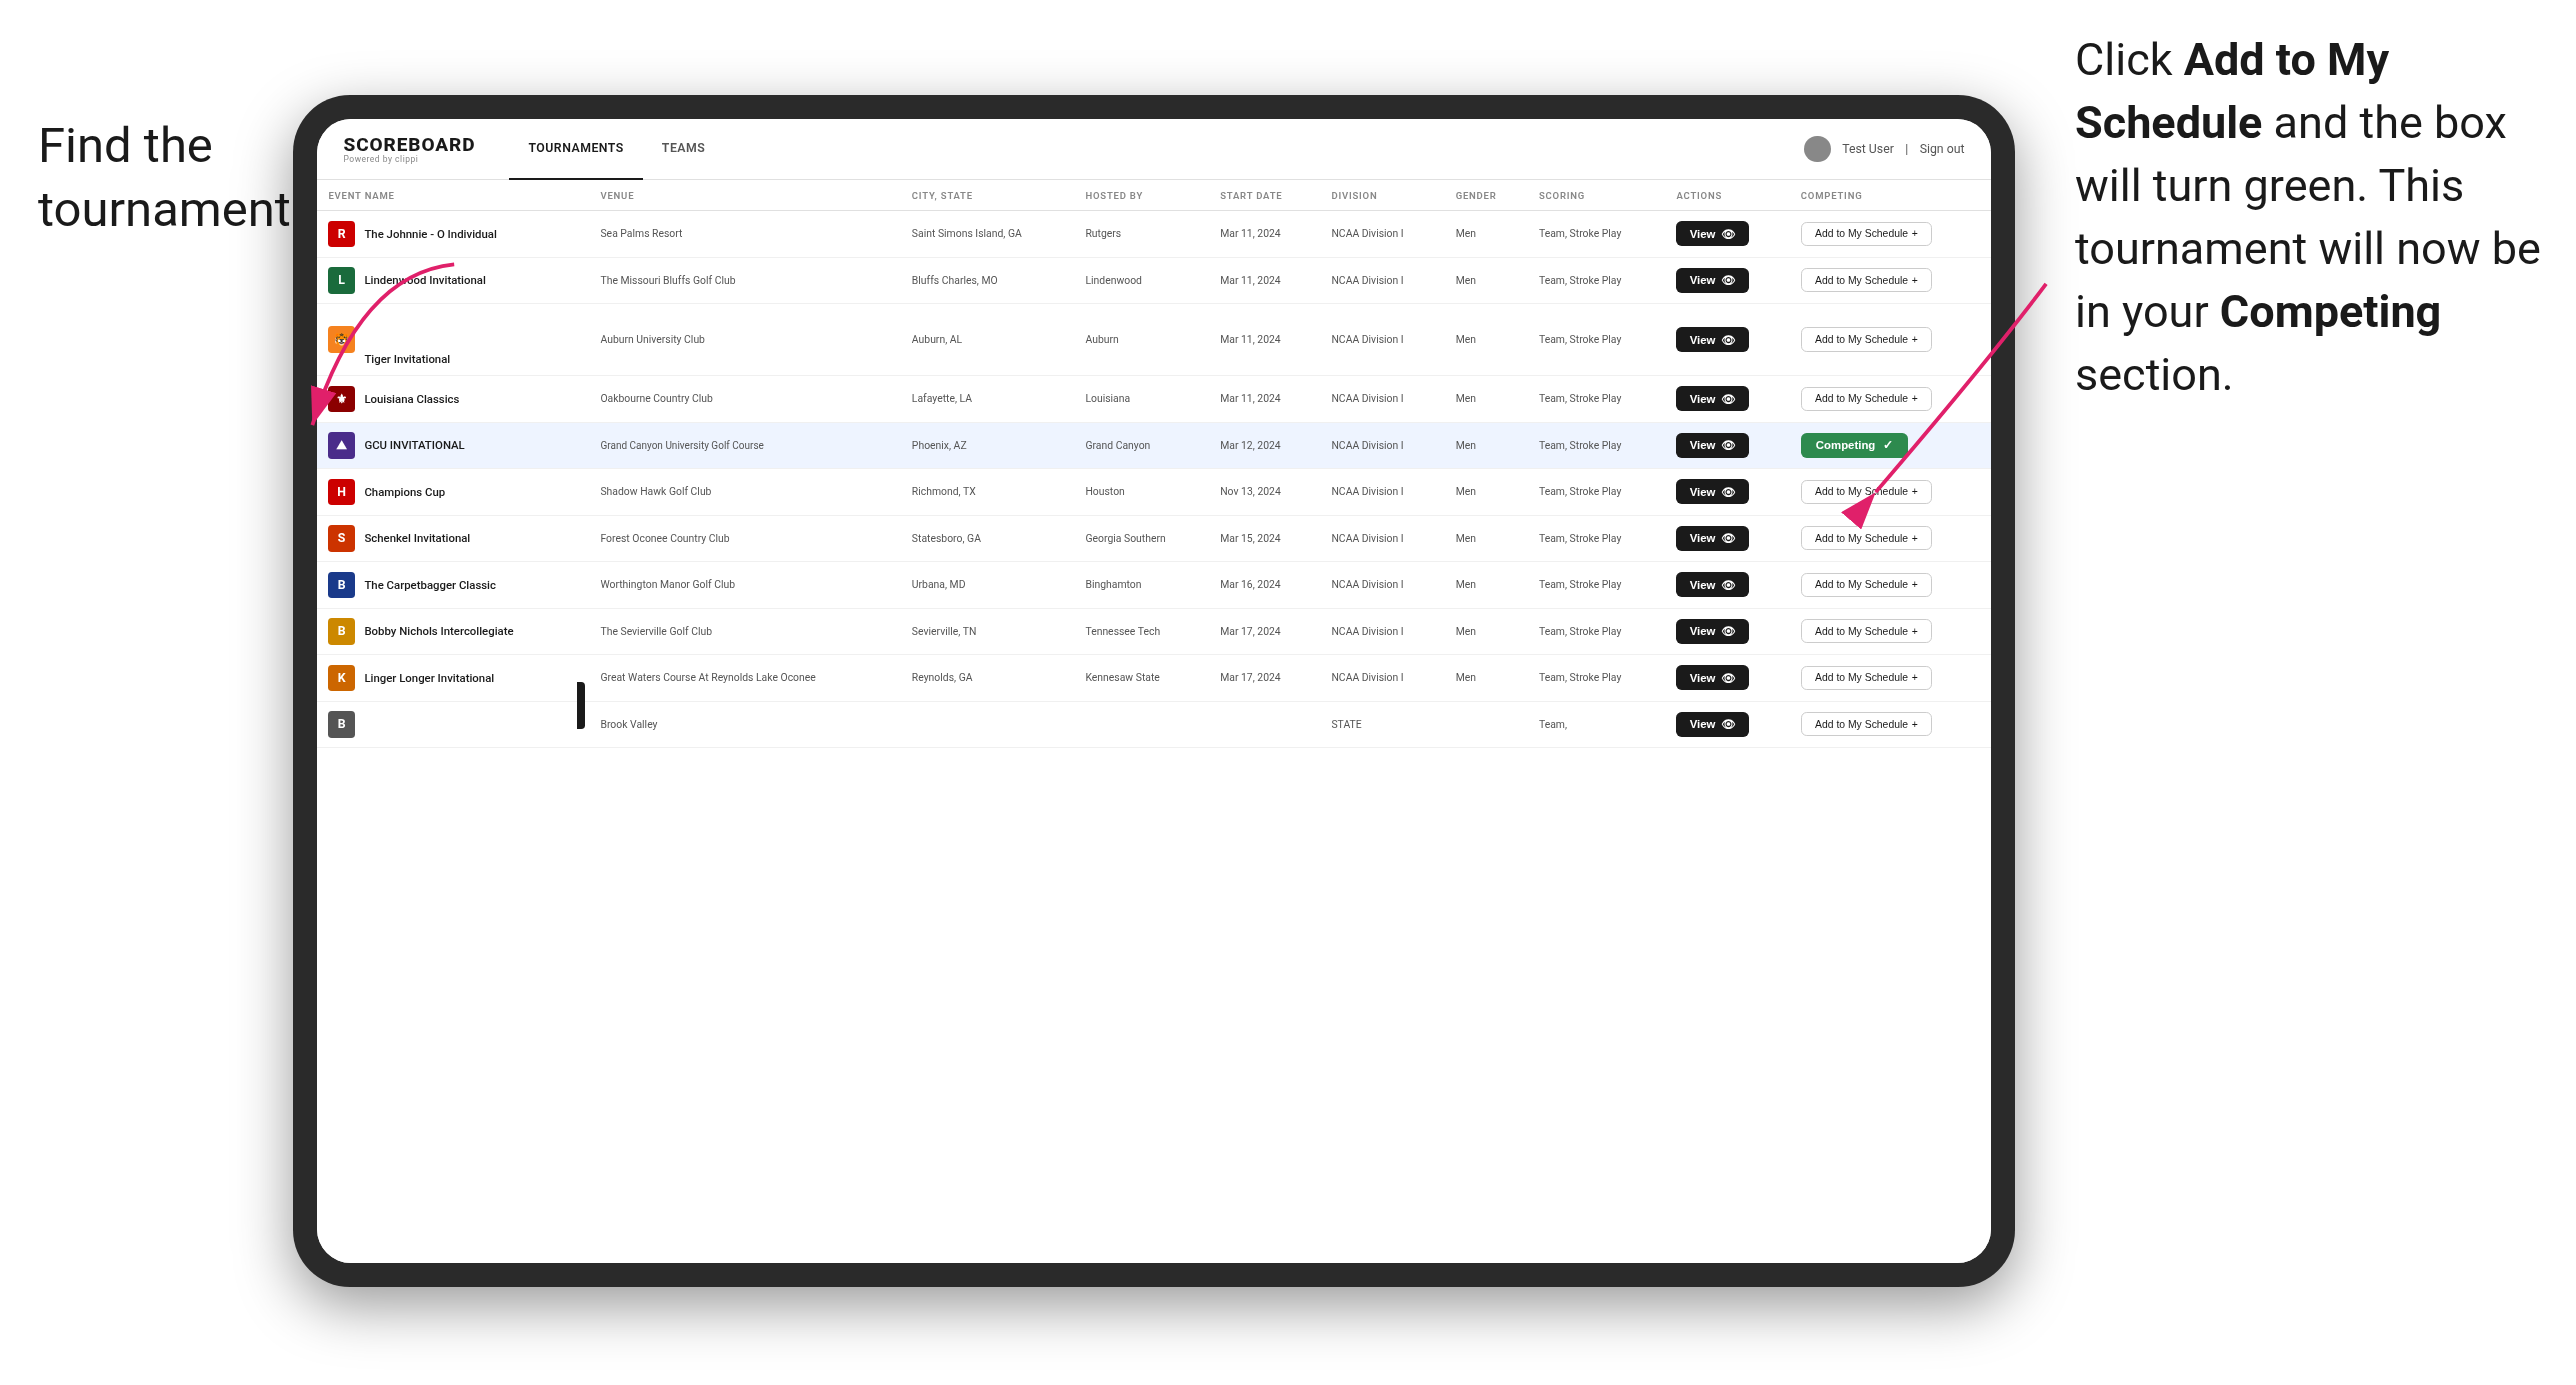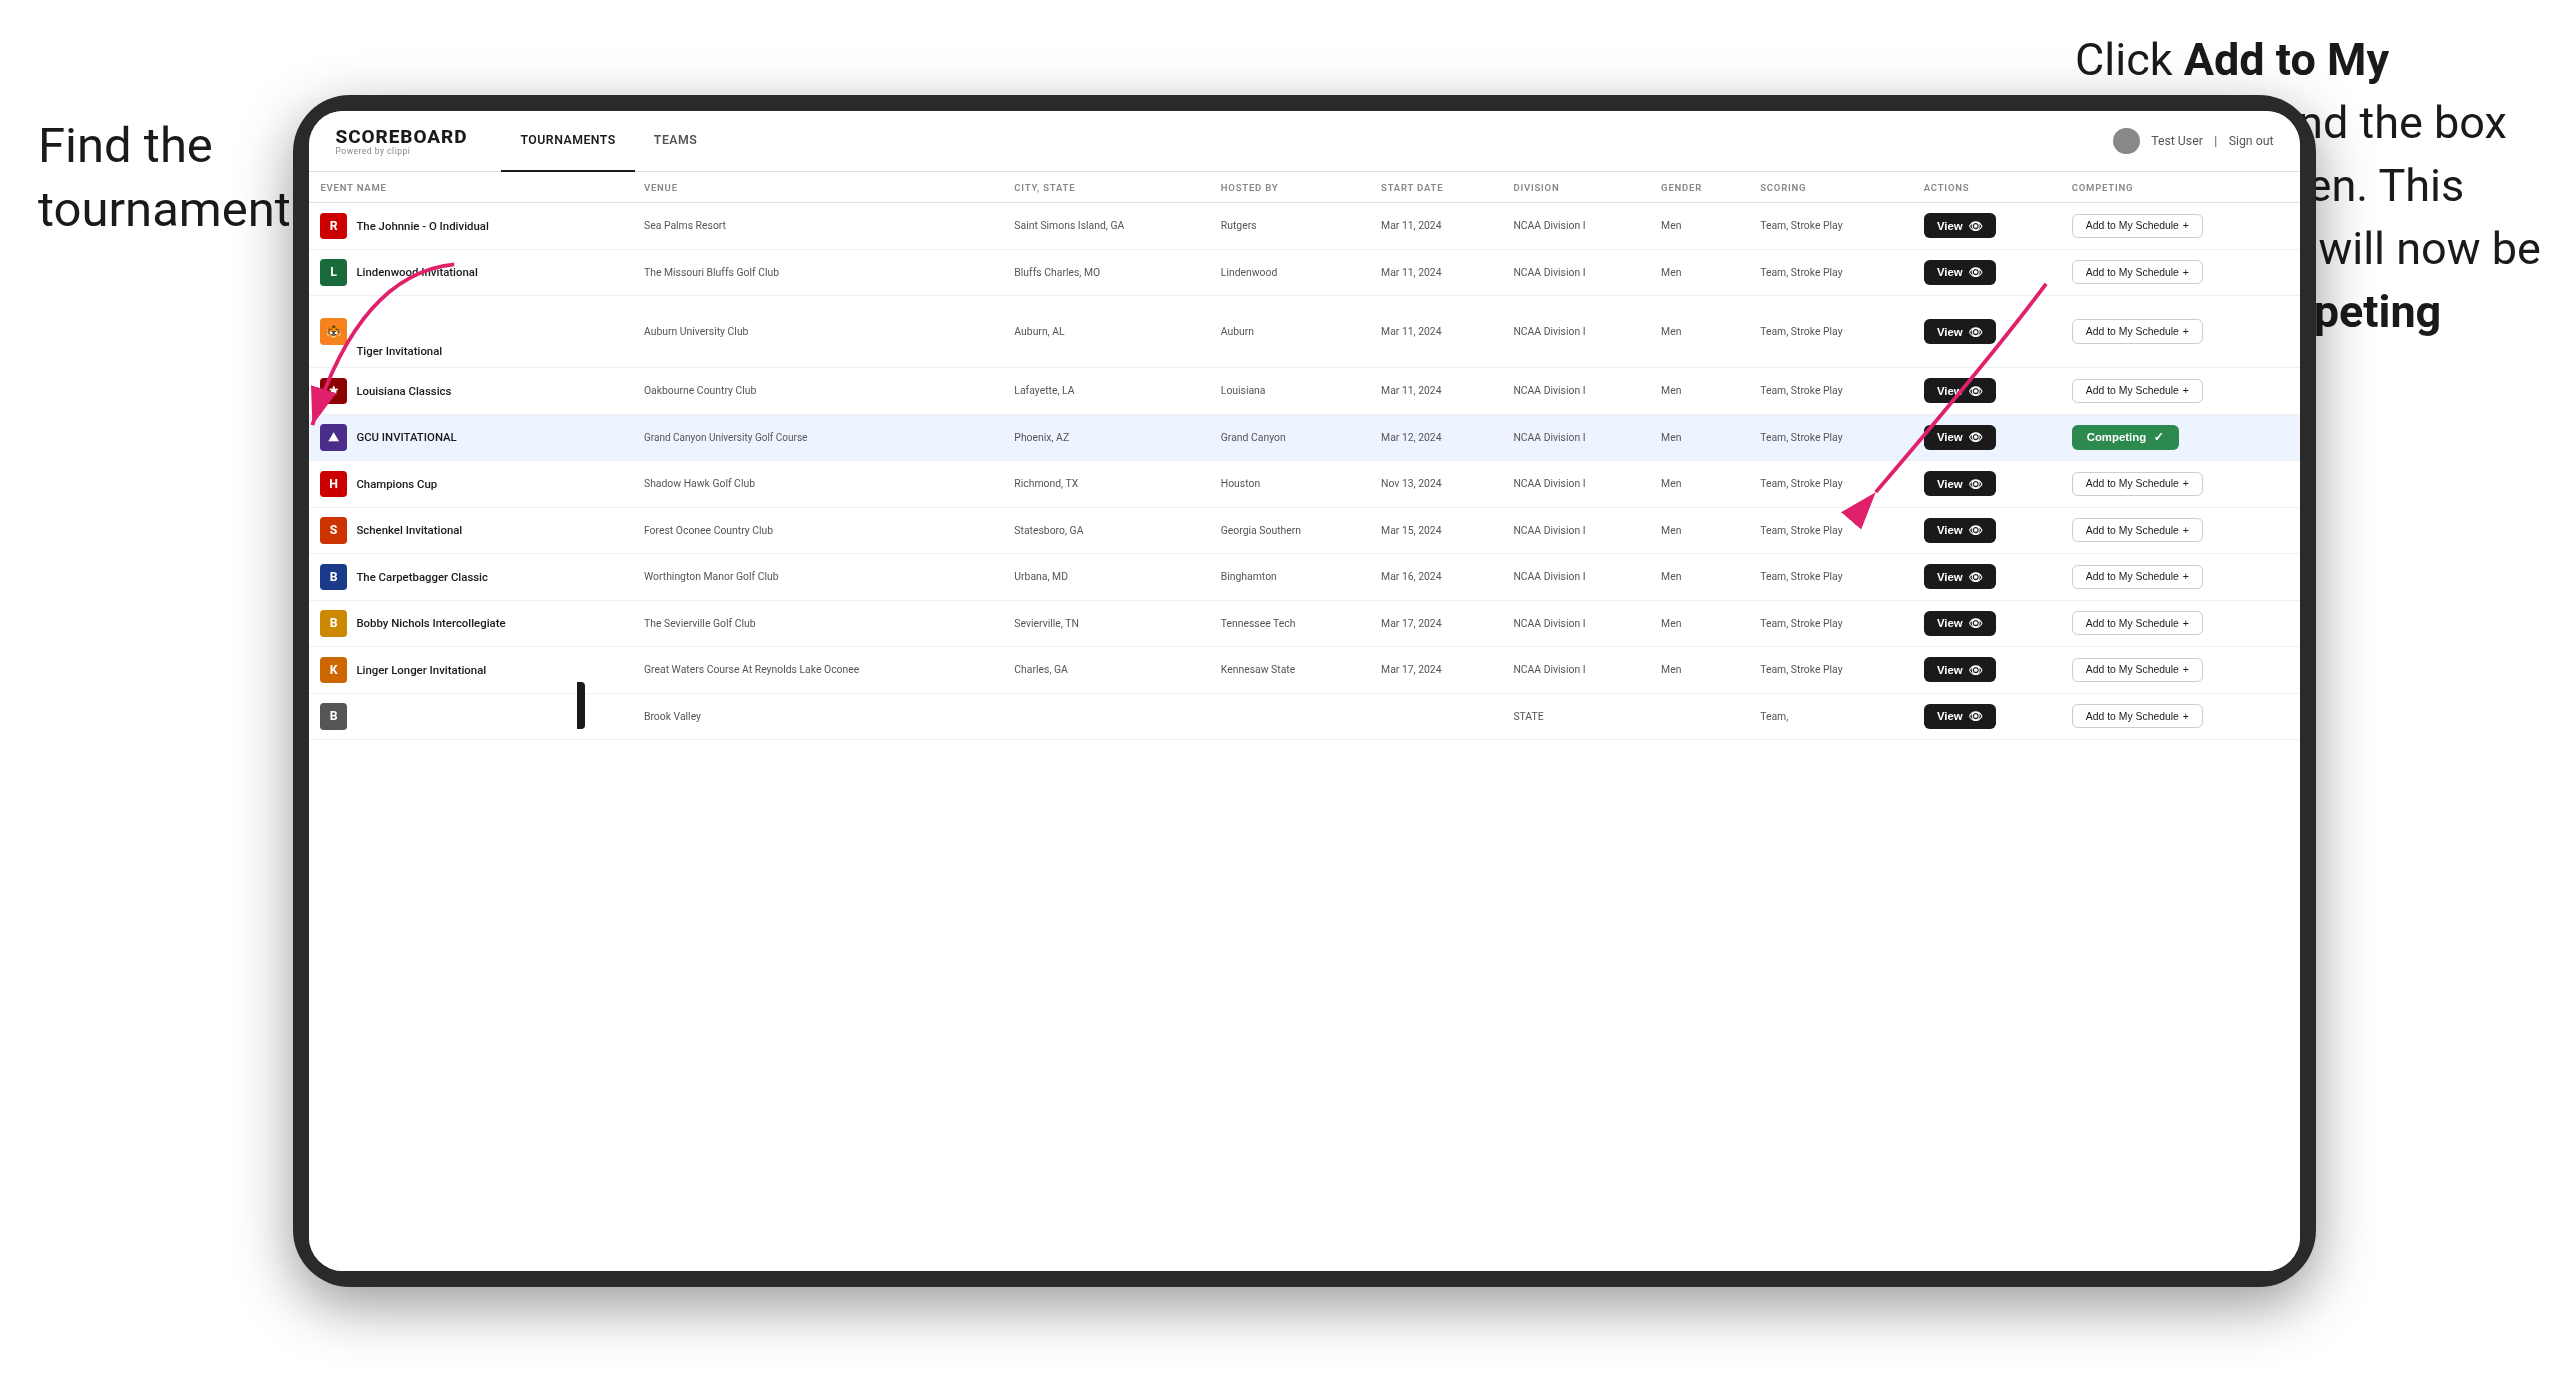--- a/index.html
+++ b/index.html
@@ -37,26 +37,26 @@
     }
     .annotation-right strong {
       font-weight: 700;
     }
 
     
     .tablet-frame {
       position: absolute;
       left: 293px;
       top: 95px;
-      width: 2023px;
+      width: 1722px;
       height: 1192px;
       background: #2a2a2a;
       border-radius: 57px;
       box-shadow: 0 19px 57px rgba(0,0,0,0.4);
-      padding: 16px;
+      padding: 24px;
     }
 
     .tablet-screen {
       width: 100%;
       height: 100%;
       background: #f0f0f0;
       border-radius: 34px;
       overflow: hidden;
       display: flex;
       flex-direction: column;
@@ -497,21 +497,21 @@
               </td>
             </tr>
             <tr>
               <td>
                 <div style="display: flex; align-items: center; gap: 9.5px;">
                   <span style="width: 26.5px; height: 26.5px; background: rgb(204, 102, 0); border-radius: 3.8px; display: flex; align-items: center; justify-content: center; color: rgb(255, 255, 255); font-weight: 700; font-size: 12.3px; flex-shrink: 0;">K</span>
                   <span style="font-size: 11.4px; font-weight: 500; color: rgb(26, 26, 26);">Linger Longer Invitational</span>
                 </div>
               </td>
               <td style="font-size: 10.4px; color: rgb(85, 85, 85);">Great Waters Course At Reynolds Lake Oconee</td>
-              <td style="font-size: 10.4px; color: rgb(85, 85, 85);">Charles, GA</td>
+              <td style="font-size: 10.4px; color: rgb(85, 85, 85);">Reynolds, GA</td>
               <td style="font-size: 10.4px; color: rgb(85, 85, 85);">Kennesaw State</td>
               <td style="font-size: 10.4px; color: rgb(85, 85, 85);">Mar 17, 2024</td>
               <td style="font-size: 10.4px; color: rgb(85, 85, 85);">NCAA Division I</td>
               <td style="font-size: 10.4px; color: rgb(85, 85, 85);">Men</td>
               <td style="font-size: 10.4px; color: rgb(85, 85, 85);">Team, Stroke Play</td>
               <td>
                 <button class="view-btn">View <span class="eye-icon">👁</span></button>
               </td>
               <td>
                 <button class="add-schedule-btn">Add to My Schedule <span>+</span></button>

